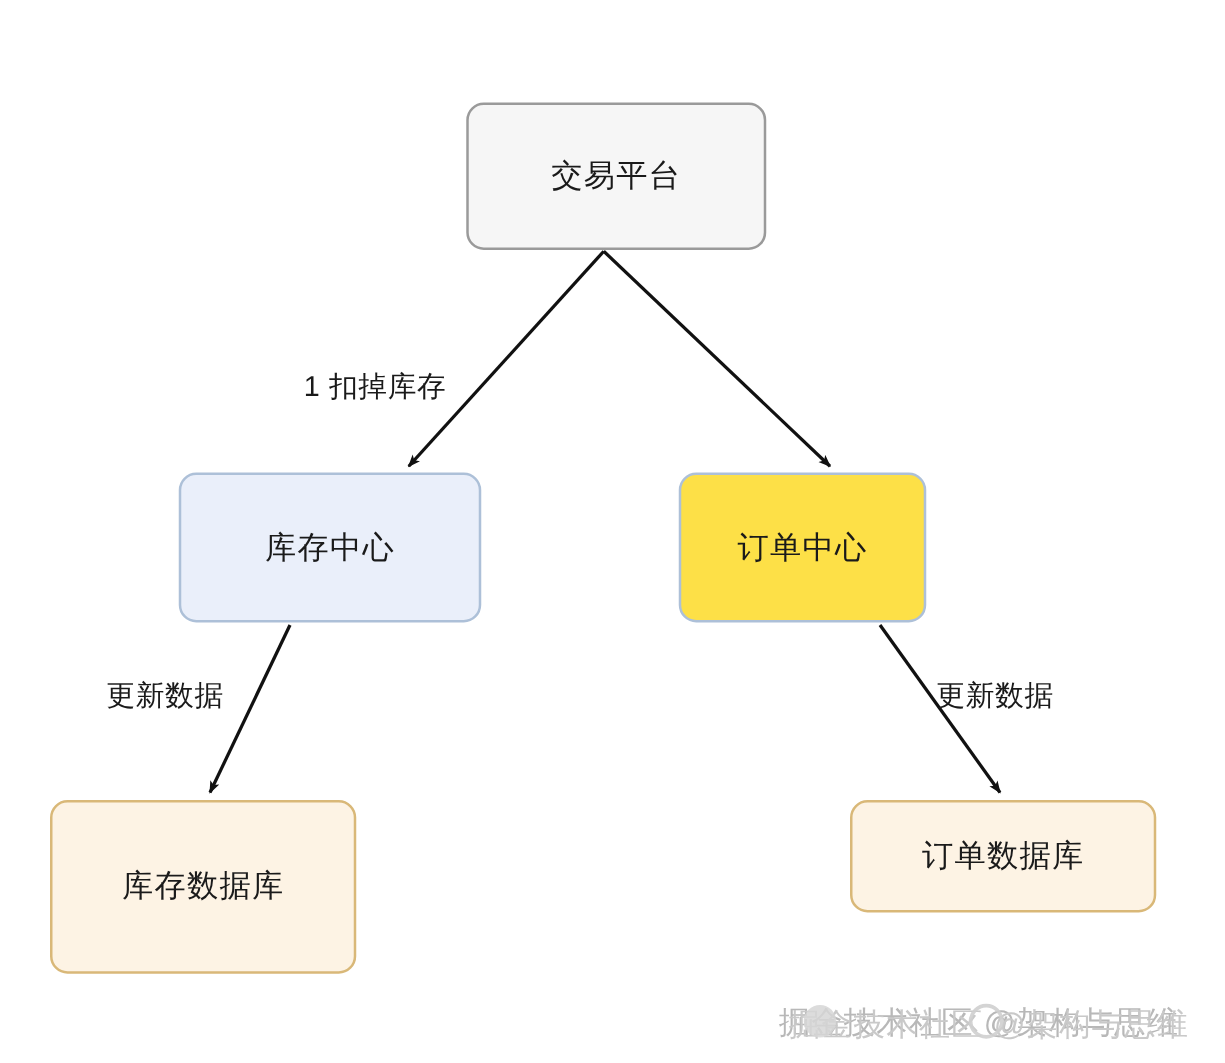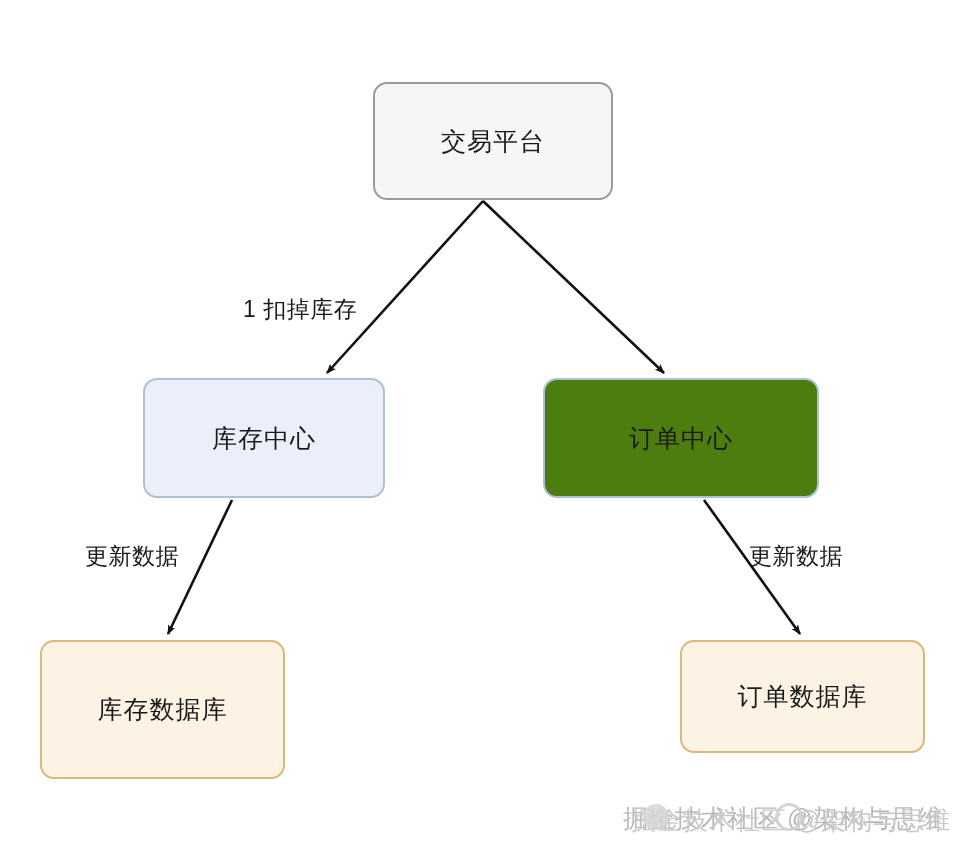--- a/index.html
+++ b/index.html
@@ -54,39 +54,39 @@
     left: 143px;
     top: 378px;
     width: 242px;
     height: 120px;
     background: #eaeffa;
     border-color: #adc0d8;
   }
   .node.service-right {
     left: 543px;
     top: 378px;
-    width: 276px;
+    width: 198px;
     height: 120px;
-    background: #4d7c0f;
+    background: #fde047;
     border-color: #adc0d8;
     justify-content: center;
   }
   .node.db-left {
     left: 40px;
     top: 640px;
     width: 245px;
     height: 139px;
     background: #fdf3e4;
     border-color: #d9b878;
   }
   .node.db-right {
     left: 680px;
     top: 640px;
     width: 245px;
-    height: 113px;
+    height: 90px;
     background: #fdf3e4;
     border-color: #d9b878;
   }
   .edge-label {
     position: absolute;
     font-size: 23px;
     color: #1a1a1a;
     letter-spacing: 0.5px;
     white-space: nowrap;
     line-height: 1;

